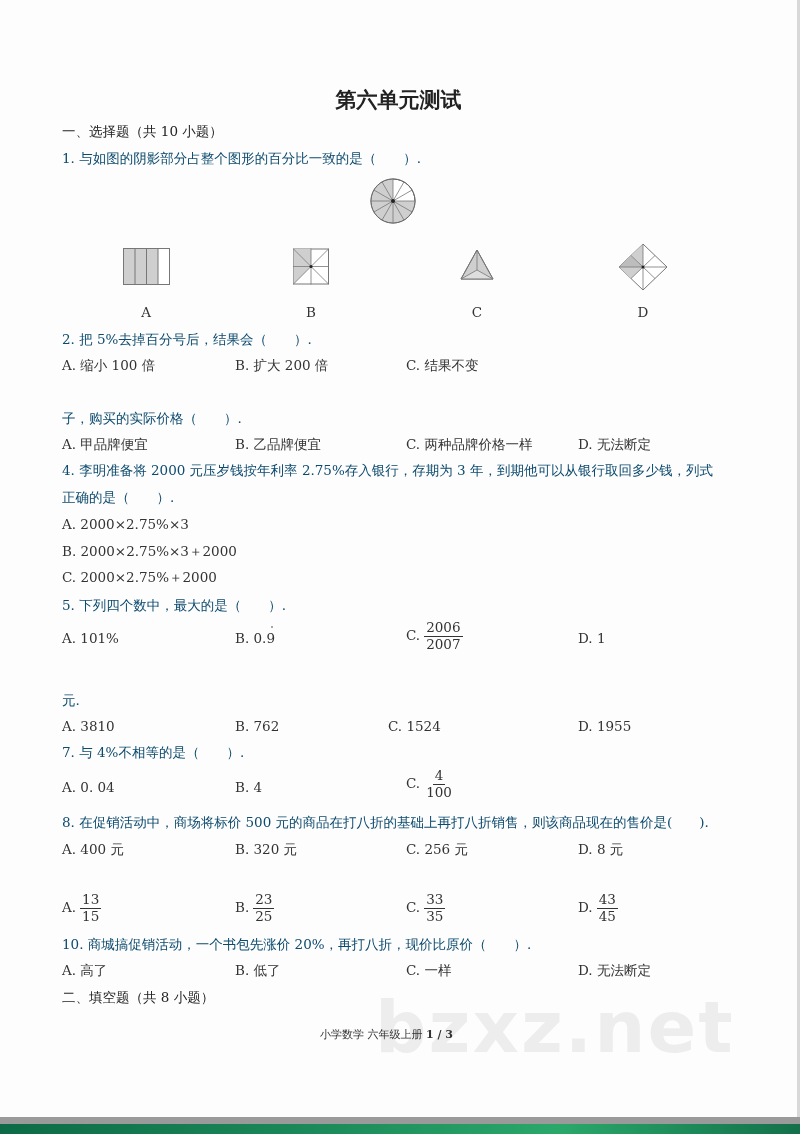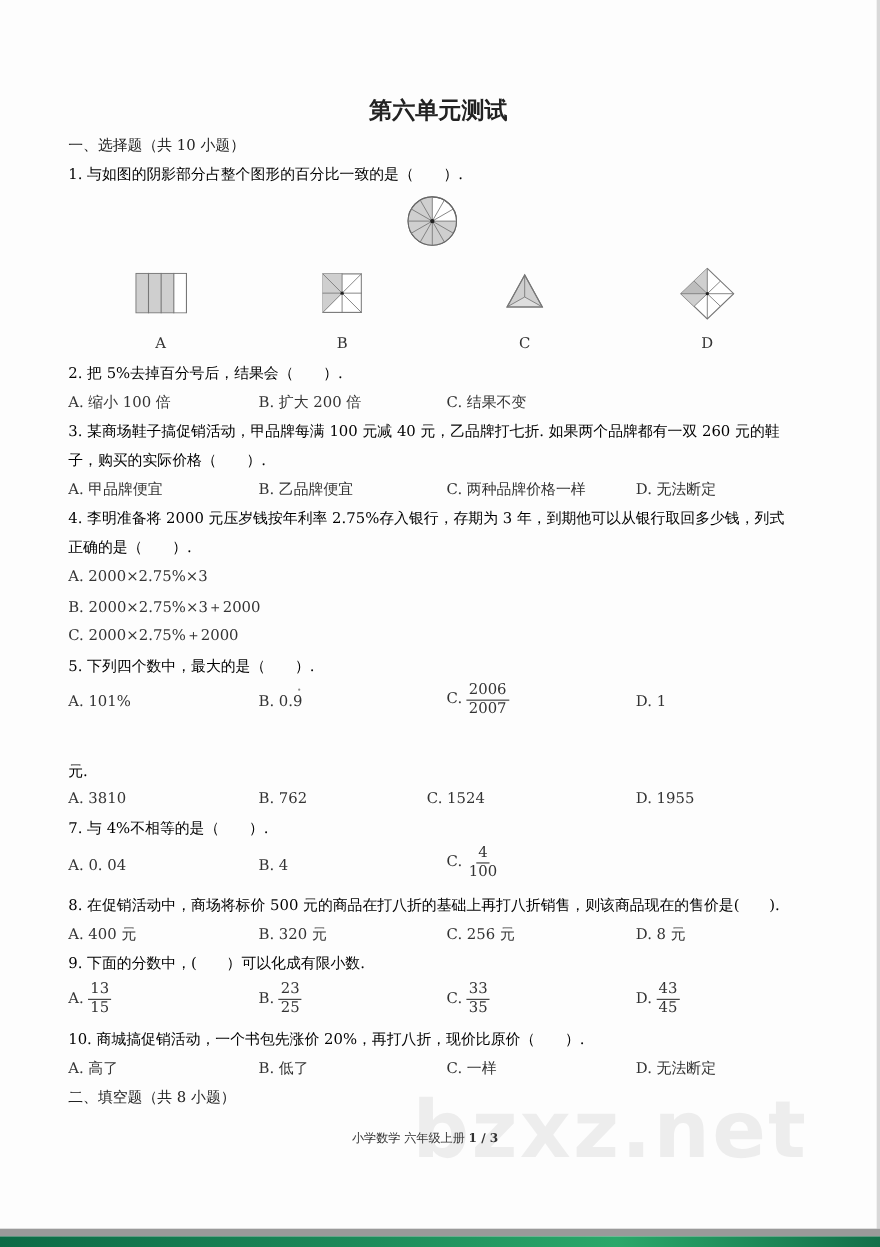--- a/index.html
+++ b/index.html
@@ -5,21 +5,21 @@
   html, body { margin:0; padding:0; }
   body { width:800px; height:1134px; position:relative; overflow:hidden; background:#fdfdfd;
          font-family:"DejaVu Serif","Liberation Serif",serif; color:#333; }
   .page { position:absolute; left:0; top:0; width:797px; height:996px; background:#fdfdfd; }
   .scroll-edge { position:absolute; right:0; top:0; width:3px; height:1117px; background:#d8d8d8; }
   .bottom-bar { position:absolute; left:0; top:1117px; width:800px; height:7px; background:#9a9a9a; }
   .green-strip { position:absolute; left:0; top:1124px; width:800px; height:10px;
                  background:linear-gradient(90deg,#0c6b46,#1c8a5a 40%,#2aa86a 70%,#13704a); }
   .title { position:absolute; left:0; width:797px; top:86px; text-align:center; font-size:21px; font-weight:bold; color:#222; }
   .section { position:absolute; left:62px; font-size:13.5px; font-weight:normal; color:#222; }
-  .line { position:absolute; left:62px; font-size:13.5px; white-space:nowrap; color:#000000; }
+  .line { position:absolute; left:62px; font-size:13.5px; white-space:nowrap; color:#0c4a6e; }
   .opt { position:absolute; font-size:13.5px; white-space:nowrap; color:#333; }
   .frac { display:inline-flex; flex-direction:column; align-items:center; vertical-align:middle; line-height:1.15; margin-left:4px; }
   .frac .num { border-bottom:1px solid #333; padding:0 2px; }
   .frac .den { padding:0 2px; }
   .dotted { position:relative; }
   .dotted::after { content:""; position:absolute; left:50%; top:-4px; width:2px; height:2px; background:#888; border-radius:50%; }
   .fig { position:absolute; }
   .figlabel { position:absolute; font-size:13.5px; color:#333; width:20px; text-align:center; }
   .footer { position:absolute; top:1027px; left:320px; font-size:11px; color:#333; }
   .footer b { font-weight:bold; }
@@ -100,21 +100,20 @@
       </g>
     <circle cx="25" cy="24" r="1.5" fill="#222"></circle>
   </svg>
   <div class="figlabel" style="left:633px;top:304px">D</div>
 
   <div class="line" style="top:331px">2. 把 5%去掉百分号后，结果会（　　）.</div>
   <div class="opt" style="left:62px;top:357px">A. 缩小 100 倍</div>
   <div class="opt" style="left:235px;top:357px">B. 扩大 200 倍</div>
   <div class="opt" style="left:406px;top:357px">C. 结果不变</div>
 
-  <div class="line" style="top:383px">3. 某商场鞋子搞促销活动，甲品牌每满 100 元减 40 元，乙品牌打七折. 如果两个品牌都有一双 260 元的鞋</div>
   <div class="line" style="top:410px">子，购买的实际价格（　　）.</div>
   <div class="opt" style="left:62px;top:436px">A. 甲品牌便宜</div>
   <div class="opt" style="left:235px;top:436px">B. 乙品牌便宜</div>
   <div class="opt" style="left:406px;top:436px">C. 两种品牌价格一样</div>
   <div class="opt" style="left:578px;top:436px">D. 无法断定</div>
 
   <div class="line" style="top:462px">4. 李明准备将 2000 元压岁钱按年利率 2.75%存入银行，存期为 3 年，到期他可以从银行取回多少钱，列式</div>
   <div class="line" style="top:489px">正确的是（　　）.</div>
   <div class="opt" style="left:62px;top:516px">A.  2000×2.75%×3</div>
   <div class="opt" style="left:62px;top:543px">B.  2000×2.75%×3＋2000</div>
@@ -142,21 +141,20 @@
         <span class="num">4</span>
         <span class="den">100</span>
       </span></div>
 
   <div class="line" style="top:814px">8. 在促销活动中，商场将标价 500 元的商品在打八折的基础上再打八折销售，则该商品现在的售价是(　　).</div>
   <div class="opt" style="left:62px;top:841px">A. 400 元</div>
   <div class="opt" style="left:235px;top:841px">B. 320 元</div>
   <div class="opt" style="left:406px;top:841px">C. 256 元</div>
   <div class="opt" style="left:578px;top:841px">D. 8 元</div>
 
-  <div class="line" style="top:867px">9. 下面的分数中，(　　）可以化成有限小数.</div>
   <div class="opt" style="left:62px;top:892px"><span>A.</span><span class="frac">
         <span class="num">13</span>
         <span class="den">15</span>
       </span></div>
   <div class="opt" style="left:235px;top:892px"><span>B.</span><span class="frac">
         <span class="num">23</span>
         <span class="den">25</span>
       </span></div>
   <div class="opt" style="left:406px;top:892px"><span>C.</span><span class="frac">
         <span class="num">33</span>

